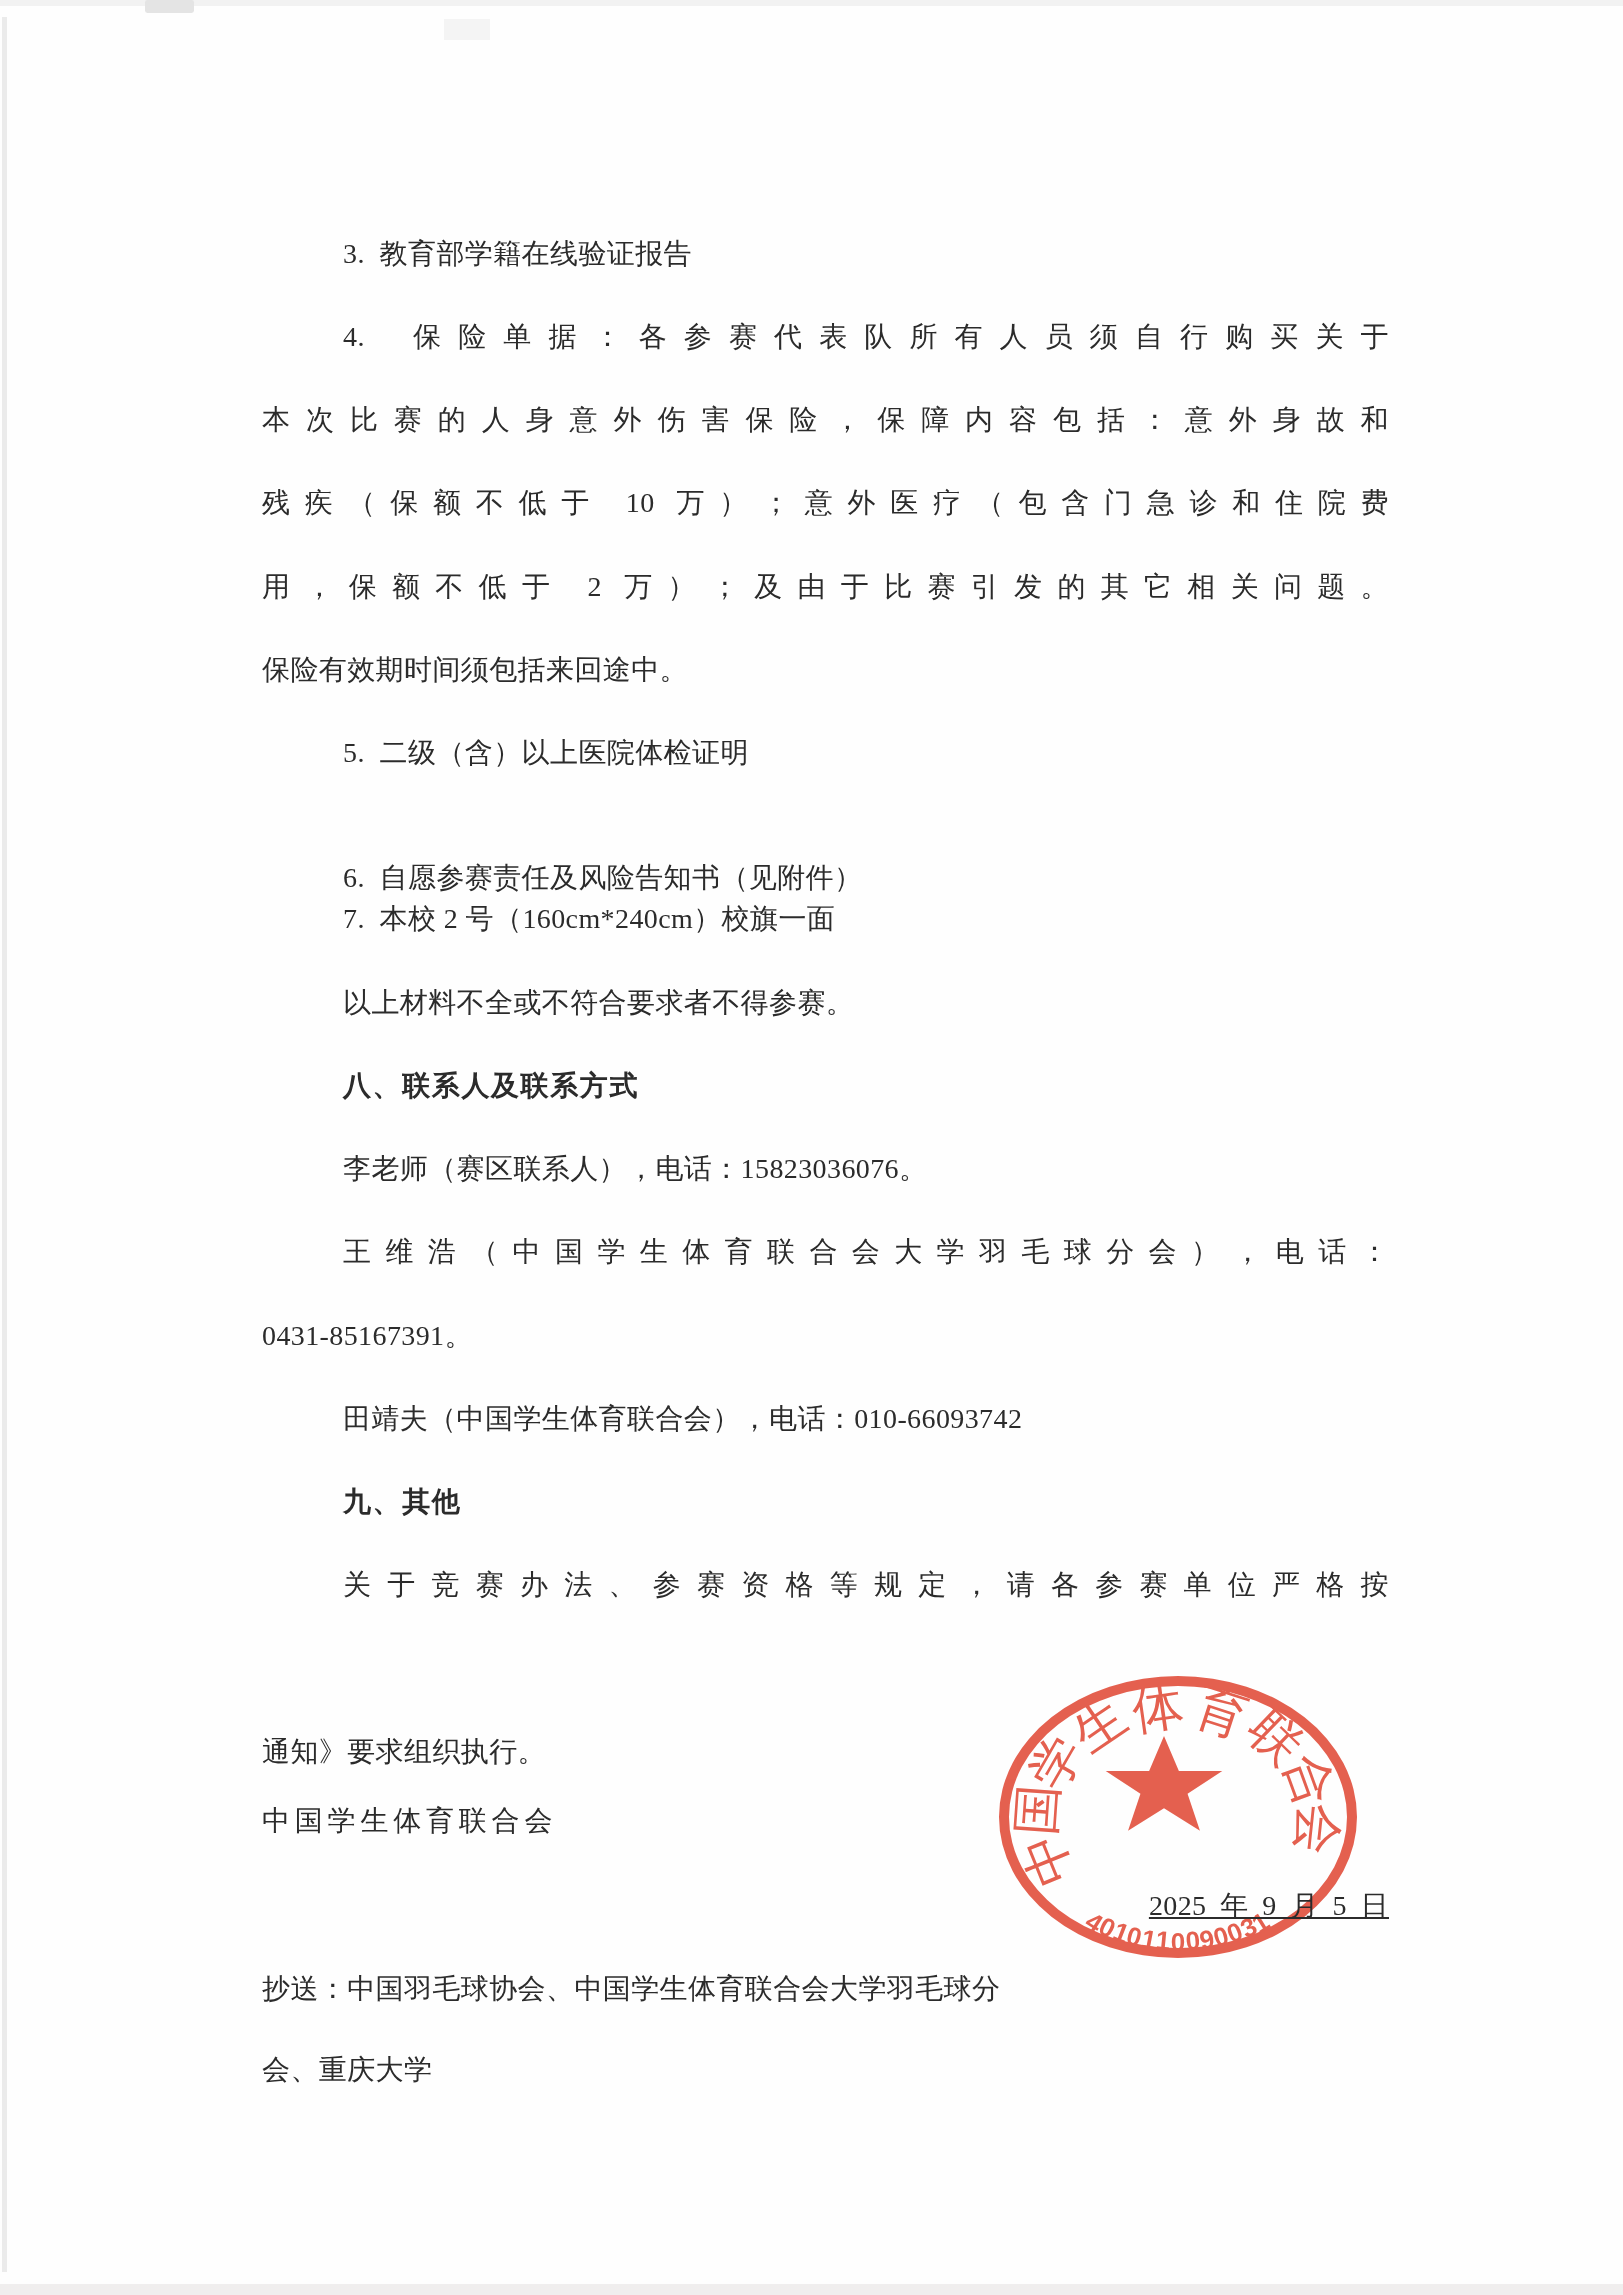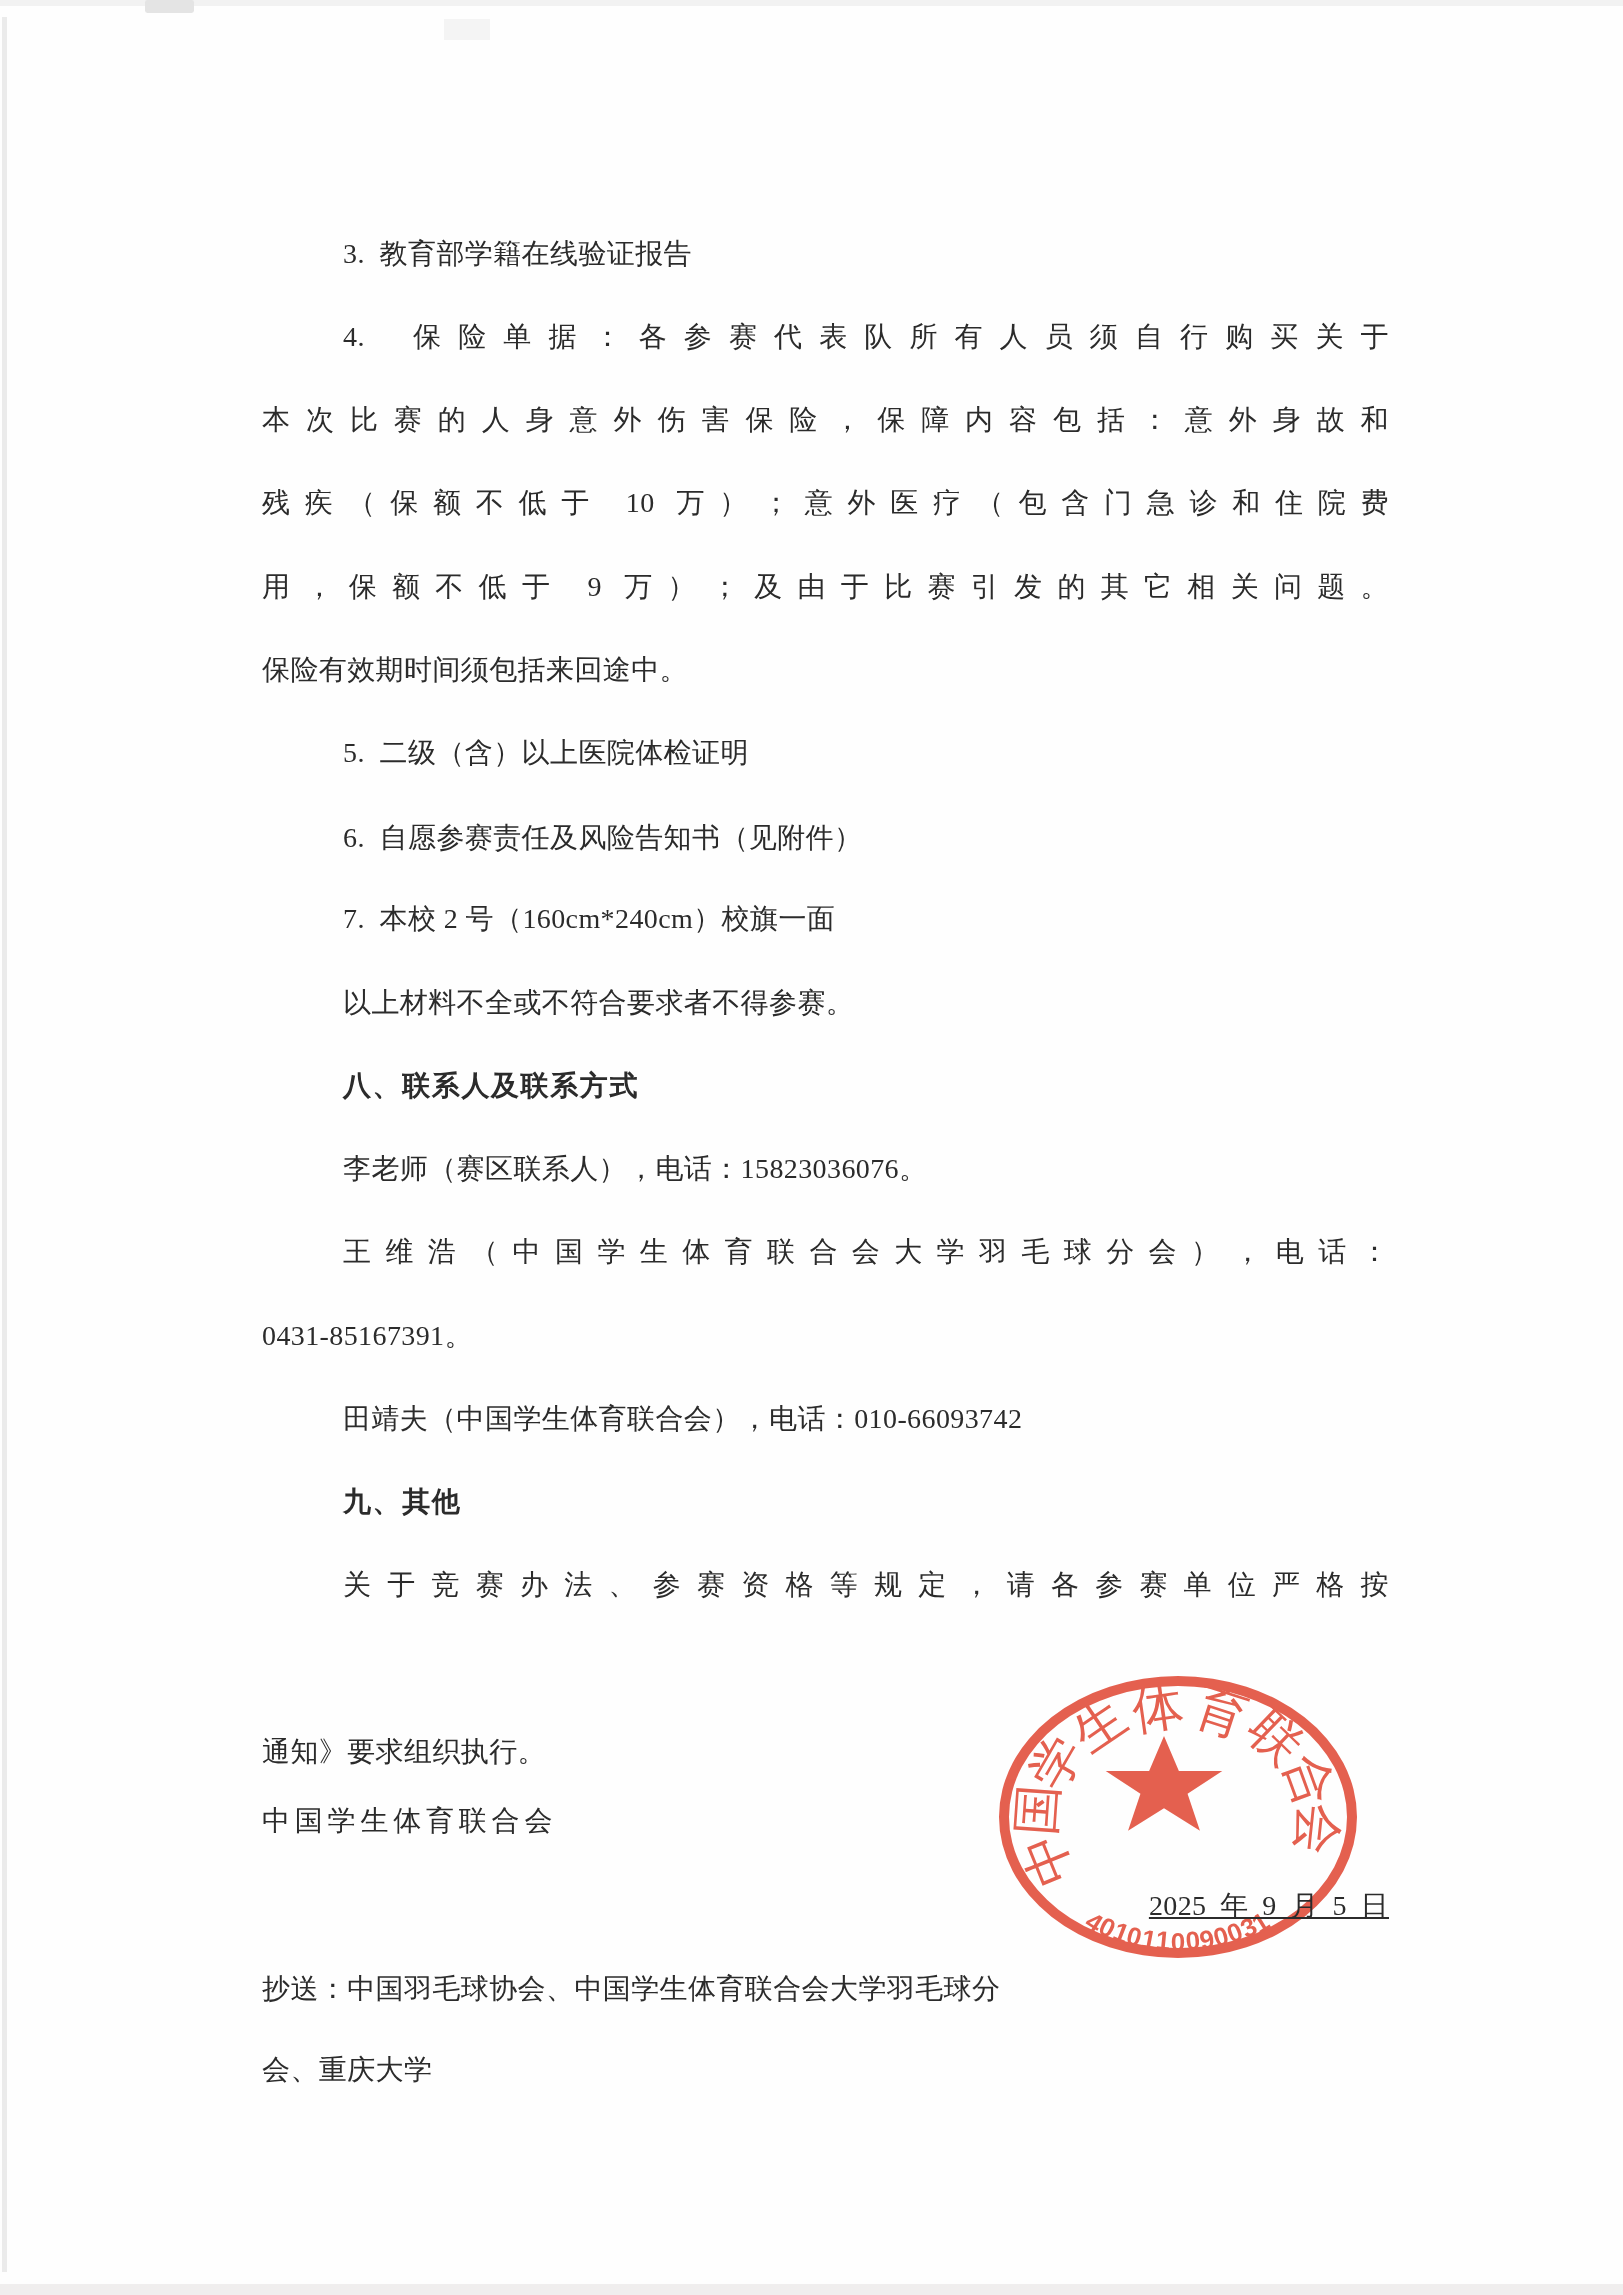--- a/index.html
+++ b/index.html
@@ -71,24 +71,24 @@
         <span class="serial-ch" style="left: 1235px; top: 1933px; transform: translate(-50%, -50%) rotate(-21.3333deg); color: rgb(225, 75, 56);">0</span>
         <span class="serial-ch" style="left: 1249px; top: 1928px; transform: translate(-50%, -50%) rotate(-26.6667deg); color: rgb(225, 75, 56);">3</span>
         <span class="serial-ch" style="left: 1261px; top: 1923px; transform: translate(-50%, -50%) rotate(-32deg); color: rgb(225, 75, 56);">1</span>
       </div>
   </div>
 
   <div class="tl indent" style="top:212px">3.  教育部学籍在线验证报告</div>
   <div class="tl indent j" style="top:295px">4.  保险单据：各参赛代表队所有人员须自行购买关于</div>
   <div class="tl j" style="top:378px">本次比赛的人身意外伤害保险，保障内容包括：意外身故和</div>
   <div class="tl j" style="top:461px">残疾（保额不低于 10 万）；意外医疗（包含门急诊和住院费</div>
-  <div class="tl j" style="top:545px">用，保额不低于 9 万）；及由于比赛引发的其它相关问题。</div>
+  <div class="tl j" style="top:545px">用，保额不低于 2 万）；及由于比赛引发的其它相关问题。</div>
   <div class="tl" style="top:628px">保险有效期时间须包括来回途中。</div>
   <div class="tl indent" style="top:711px">5.  二级（含）以上医院体检证明</div>
-  <div class="tl indent" style="top:796px">6.  自愿参赛责任及风险告知书（见附件）</div>
+  <div class="tl indent" style="top:836px">6.  自愿参赛责任及风险告知书（见附件）</div>
   <div class="tl indent" style="top:877px">7.  本校 2 号（160cm*240cm）校旗一面</div>
   <div class="tl indent" style="top:961px">以上材料不全或不符合要求者不得参赛。</div>
   <div class="tl indent heading" style="top:1044px">八、联系人及联系方式</div>
   <div class="tl indent" style="top:1127px">李老师（赛区联系人），电话：15823036076。</div>
   <div class="tl indent j" style="top:1210px">王维浩（中国学生体育联合会大学羽毛球分会），电话：</div>
   <div class="tl" style="top:1294px">0431-85167391。</div>
   <div class="tl indent" style="top:1377px">田靖夫（中国学生体育联合会），电话：010-66093742</div>
   <div class="tl indent j" style="top:1543px">关于竞赛办法、参赛资格等规定，请各参赛单位严格按</div>
   <div class="tl indent heading" style="top:1460px">九、其他</div>
   <div class="tl" style="top:1710px">通知》要求组织执行。</div>

